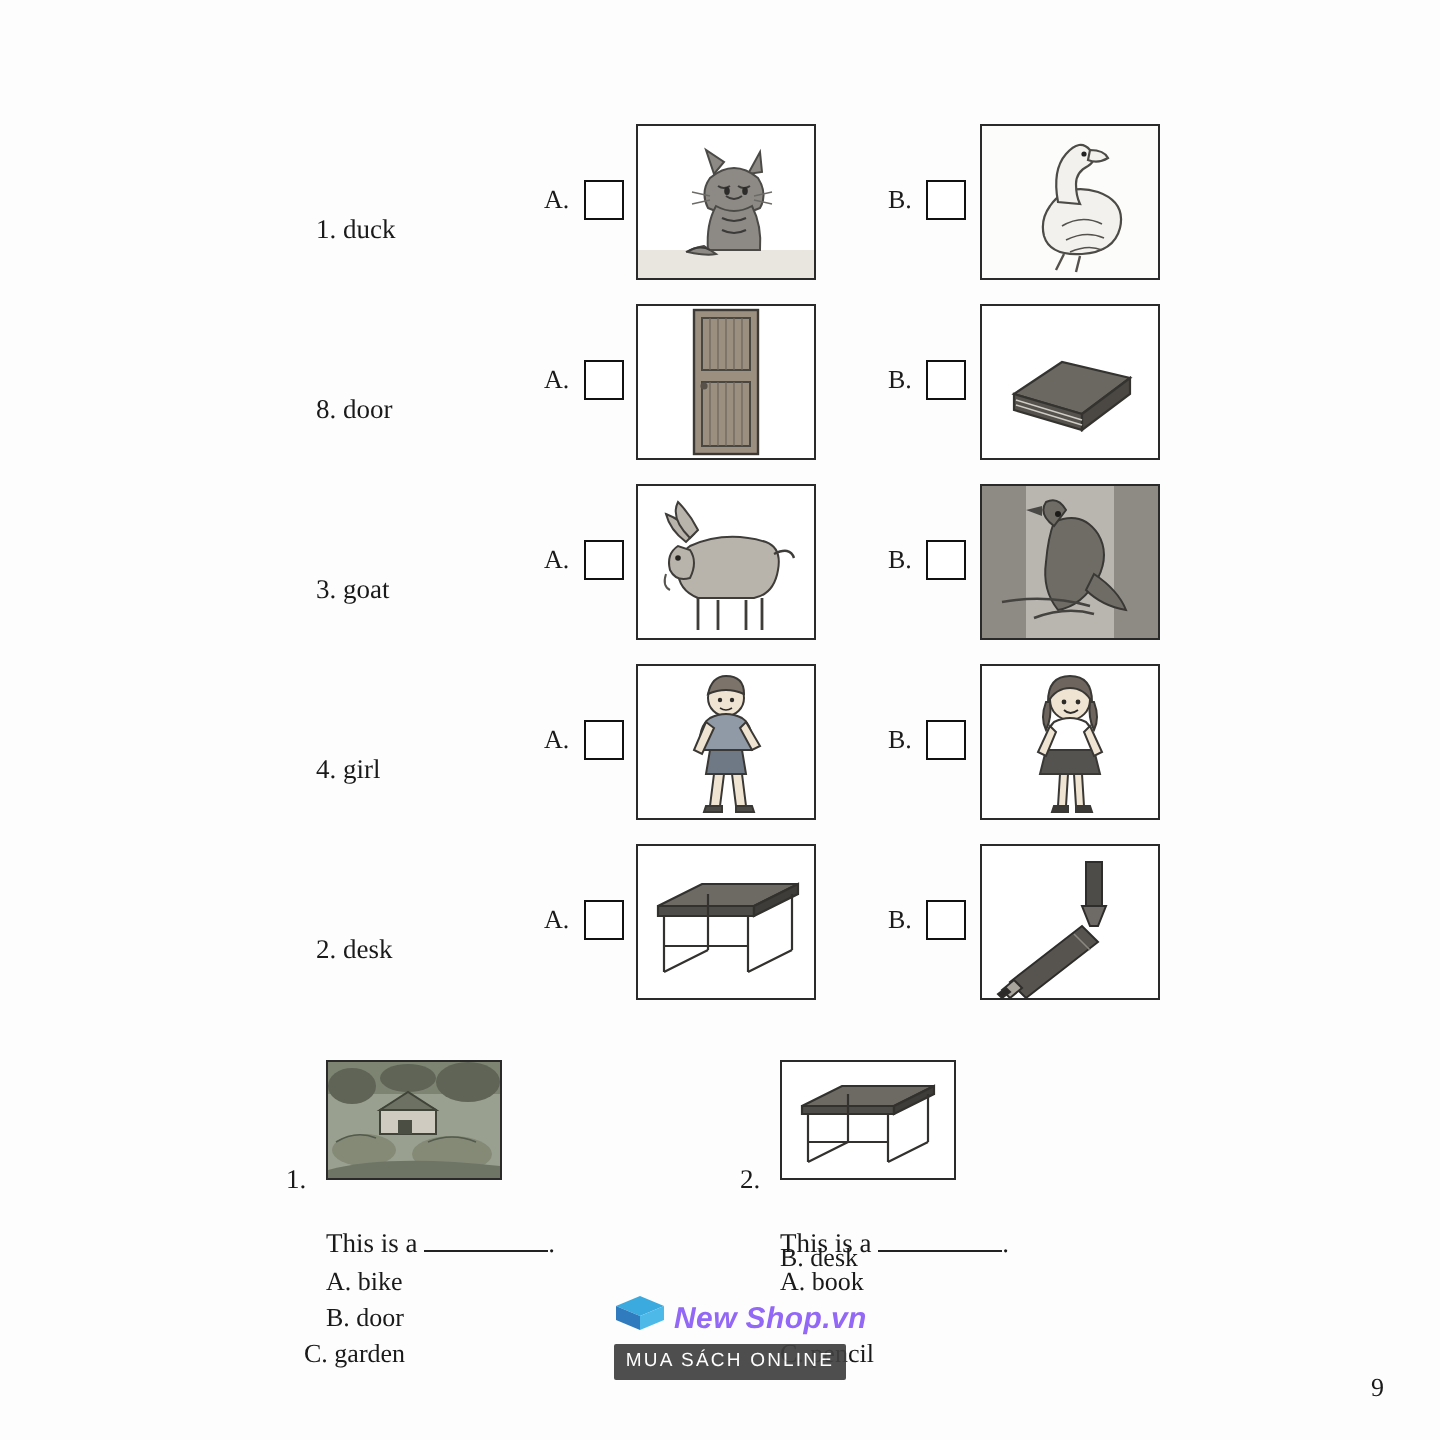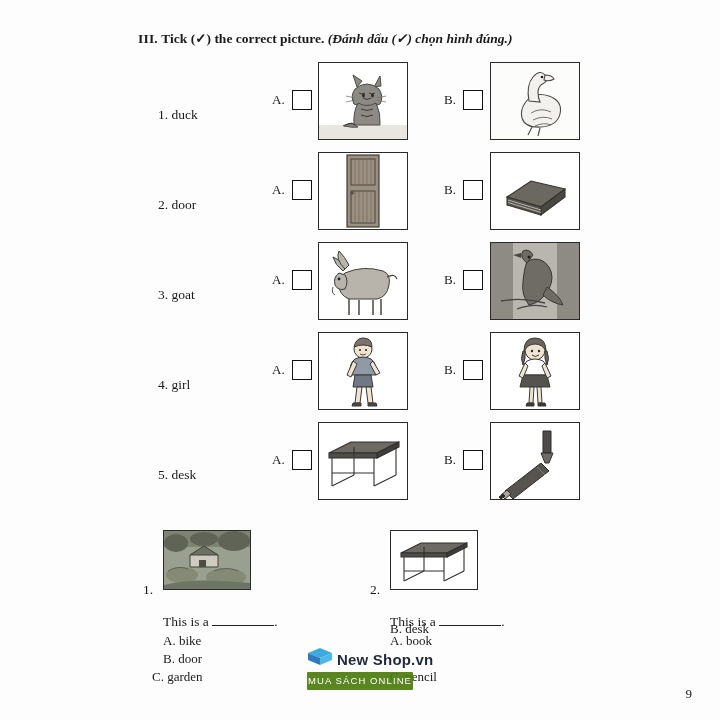--- a/index.html
+++ b/index.html
@@ -128,57 +128,53 @@
     height: 40px;
     opacity: .92;
   }
   #watermark .wm-top {
     display: flex;
     align-items: center;
     gap: 4px;
     height: 22px;
   }
   #watermark .wm-name {
-    color: #0f172a;
+    color: #8b5cf6;
     font-family: "Liberation Sans", sans-serif;
+    font-style: italic;
     font-weight: bold;
     font-size: 15px;
     letter-spacing: .2px;
     text-shadow: 0 0 1px rgba(255,255,255,.9);
   }
   #watermark .wm-bar {
     margin-top: 2px;
-    background: #4d7c0f;
+    background: #404040;
     color: #fff;
     font-family: "Liberation Sans", sans-serif;
     font-size: 9.5px;
     letter-spacing: 1.1px;
     text-align: center;
     padding: 3px 0 4px;
-    width: 106px;
+    width: 116px;
     border-radius: 1px;
   }
 
   #page-number {
     position: absolute;
     right: 28px;
     bottom: 18px;
     font-size: 13px;
   }
 </style>
 </head>
 <body>
 
 <div class="page">
 
-  <div class="section-head" id="sec3-head">
-    <span class="num">III.</span>
-    <span class="en">Tick (✓) the correct picture.</span>
-    <span class="vi">(Đánh dấu (✓) chọn hình đúng.)</span>
-  </div>
 
   <div class="q-row" style="top:62px">
     <div class="q-label">1. duck</div>
 
     <div class="opt opt-a">
       <span class="letter">A.</span>
       <span class="tickbox"></span>
     </div>
     <div class="pic pic-a">
       <svg viewBox="0 0 88 76" xmlns="http://www.w3.org/2000/svg">
@@ -227,21 +223,21 @@
           <path d="M40 50 q10 -6 20 -1"></path>
           <path d="M42 57 q10 -5 19 -1"></path>
           <path d="M44 63 q9 -4 16 -1"></path>
         </g>
         <path d="M41 64 l-4 8 M49 65 l-2 8" stroke="#55524e" stroke-width="1.2" fill="none"></path>
       </svg>
     </div>
   </div>
 
   <div class="q-row" style="top:152px">
-    <div class="q-label">2. door</div>
+    <div class="q-label">8. door</div>
 
     <div class="opt opt-a">
       <span class="letter">A.</span>
       <span class="tickbox"></span>
     </div>
     <div class="pic pic-a">
       <svg viewBox="0 0 88 76" xmlns="http://www.w3.org/2000/svg">
         <rect width="88" height="76" fill="#ffffff"></rect>
         <rect x="28" y="2" width="32" height="72" fill="#9b8f80" stroke="#3d3a35" stroke-width="1.2"></rect>
         <rect x="32" y="6" width="24" height="26" fill="none" stroke="#4a4641" stroke-width="1"></rect>
@@ -379,21 +375,21 @@
         <g fill="#2e2c29">
           <circle cx="41" cy="18" r="1.2"></circle>
             <circle cx="48" cy="18" r="1.2"></circle>
         </g>
         <path d="M41 22 q3 3 7 0" stroke="#2e2c29" stroke-width=".9" fill="none"></path>
       </svg>
     </div>
   </div>
 
   <div class="q-row" style="top:422px">
-    <div class="q-label">5. desk</div>
+    <div class="q-label">2. desk</div>
 
     <div class="opt opt-a">
       <span class="letter">A.</span>
       <span class="tickbox"></span>
     </div>
     <div class="pic pic-a">
       <svg viewBox="0 0 88 76" xmlns="http://www.w3.org/2000/svg">
         <rect width="88" height="76" fill="#ffffff"></rect>
         <g stroke="#33312e" stroke-width="1.1">
           <path d="M10 30 l22 -11 l48 0 l-22 11 z" fill="#6d6a64"></path>

